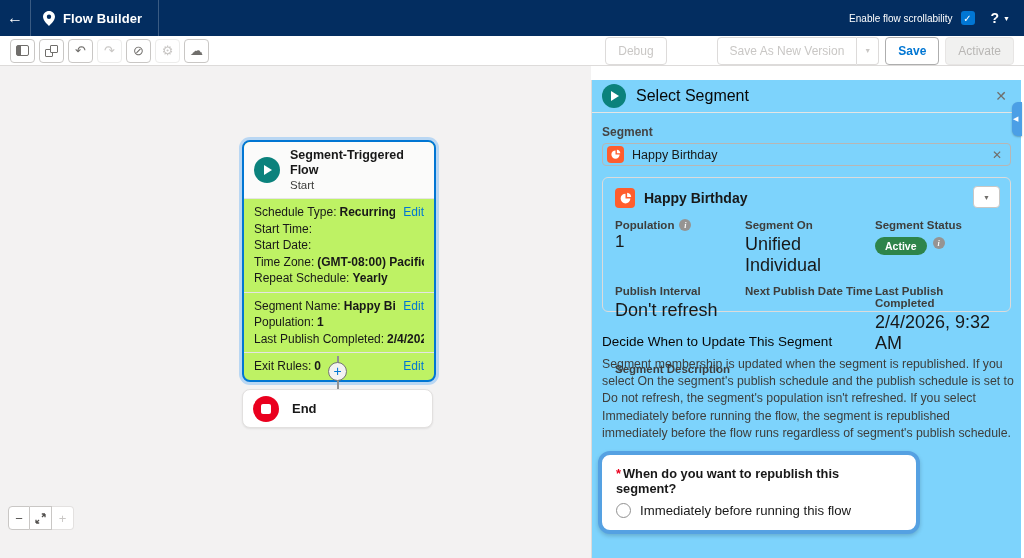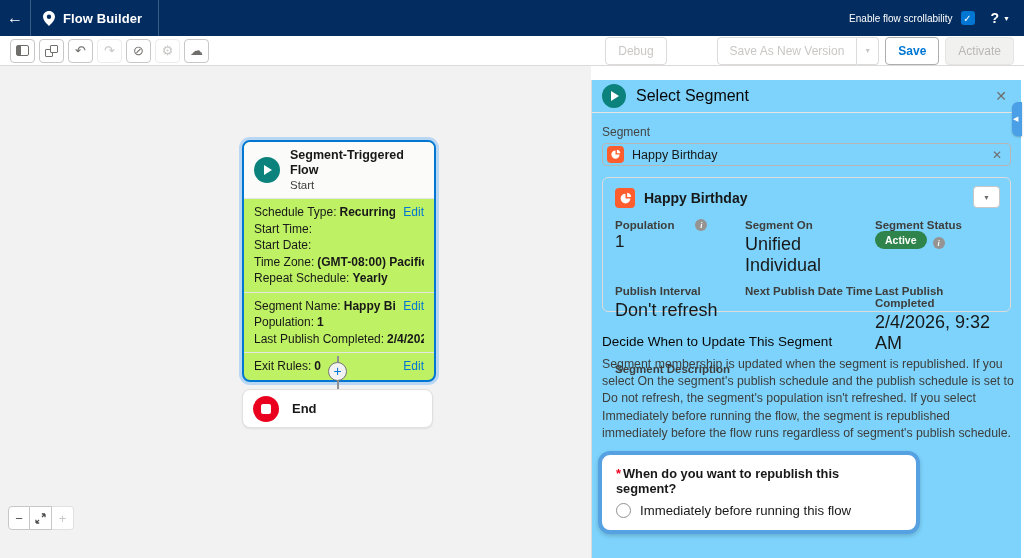--- a/index.html
+++ b/index.html
@@ -72,37 +72,37 @@
 
   
   .panel { position:absolute; left:591px; top:80px; width:430px; height:492px; background:#7dd3fc; border-left:1px solid #dddbda; }
   .panel-head { height:33px; display:flex; align-items:center; gap:10px; padding:0 10px; border-bottom:1px solid #e5e5e4; }
   .panel-head .play-circle { width:24px; height:24px; }
   .panel-title { font-size:16px; color:#080707; }
   .panel-close { margin-left:auto; color:#706e6b; font-size:14px; cursor:pointer; padding:2px 4px; }
   .side-tab { position:absolute; right:-1px; top:22px; width:10px; height:34px; background:#4b9fe6; border-radius:6px 0 0 6px; box-shadow:0 1px 2px rgba(0,0,0,.25); display:flex; align-items:center; color:#fff; font-size:7px; padding-left:1px; cursor:pointer; }
 
   .panel-body { padding:12px 10px 0 10px; }
-  .field-label { font-size:12px; color:#444; margin-bottom:4px; }
+  .field-label { font-size:12px; color:#444; margin-bottom:4px;font-weight:bold; }
   .combobox { height:23px; border:1px solid #b8b6b4; border-radius:4px; display:flex; align-items:center; gap:8px; padding:0 8px 0 4px; cursor:pointer; }
   .seg-icon { width:17px; height:17px; border-radius:4px; background:#ff5d2d; display:flex; align-items:center; justify-content:center; flex:none; }
   .combobox-value { font-size:12.5px; }
   .clear-x { margin-left:auto; color:#706e6b; font-size:12px; cursor:pointer; }
 
   .seg-card { margin-top:11px; border:1px solid #dddbda; border-radius:6px; padding:10px 12px 12px 12px; height:135px; position:relative; }
   .seg-card-head { display:flex; align-items:center; gap:9px; }
   .seg-card-head .seg-icon { width:20px; height:20px; }
   .seg-card-title { font-weight:bold; font-size:14px; }
   .card-dd { position:absolute; right:10px; top:8px; width:27px; height:22px; border:1px solid #c9c7c5; border-radius:4px; background:#fff; color:#706e6b; font-size:7px; display:flex; align-items:center; justify-content:center; cursor:pointer; }
   .seg-grid { display:grid; grid-template-columns:130px 130px 1fr; margin-top:11px; row-gap:9px; }
-  .fcell .flabel { font-size:11.5px; font-weight:bold; color:#3e3e3c; display:flex; align-items:center; gap:21px; }
+  .fcell .flabel { font-size:11.5px; font-weight:bold; color:#3e3e3c; display:flex; align-items:center; gap:5px; }
   .fcell .fvalue { font-size:18px; color:#181818; margin-top:3px; }
   .fcell .fvalue.big { font-size:17px; margin-top:1px; }
   .info-icon { width:12px; height:12px; border-radius:50%; background:#969492; color:#fff; font-size:8px; font-family:"Liberation Serif",serif; font-style:italic; font-weight:bold; display:inline-flex; align-items:center; justify-content:center; }
-  .badge-row { display:flex; align-items:flex-end; gap:6px; margin-top:0; }
+  .badge-row { display:flex; align-items:flex-start; gap:6px; margin-top:6px; }
   .badge { background:#2e844a; color:#fff; font-size:10.5px; font-weight:bold; padding:3px 10px; border-radius:9px; }
 
   .section-heading { font-size:13.5px; color:#080707; margin-top:22px; }
   .section-desc { font-size:12.3px; color:#3e3e3c; line-height:1.4; margin-top:7px; width:414px; }
 
   .highlight-box { margin-top:9px; margin-left:-4px; width:322px; border:4px solid #55a1e2; border-radius:12px; background:#fff; box-shadow:0 2px 4px rgba(0,0,0,.18); padding:11px 14px 12px 14px; }
   .question { font-size:12.8px; font-weight:bold; color:#181818; }
   .req { color:#ea001e; margin-right:2px; }
   .option { display:flex; align-items:center; gap:9px; margin-top:7px; cursor:pointer; }
   .radio { width:15px; height:15px; border-radius:50%; border:1px solid #919191; background:#fff; flex:none; position:relative; }

